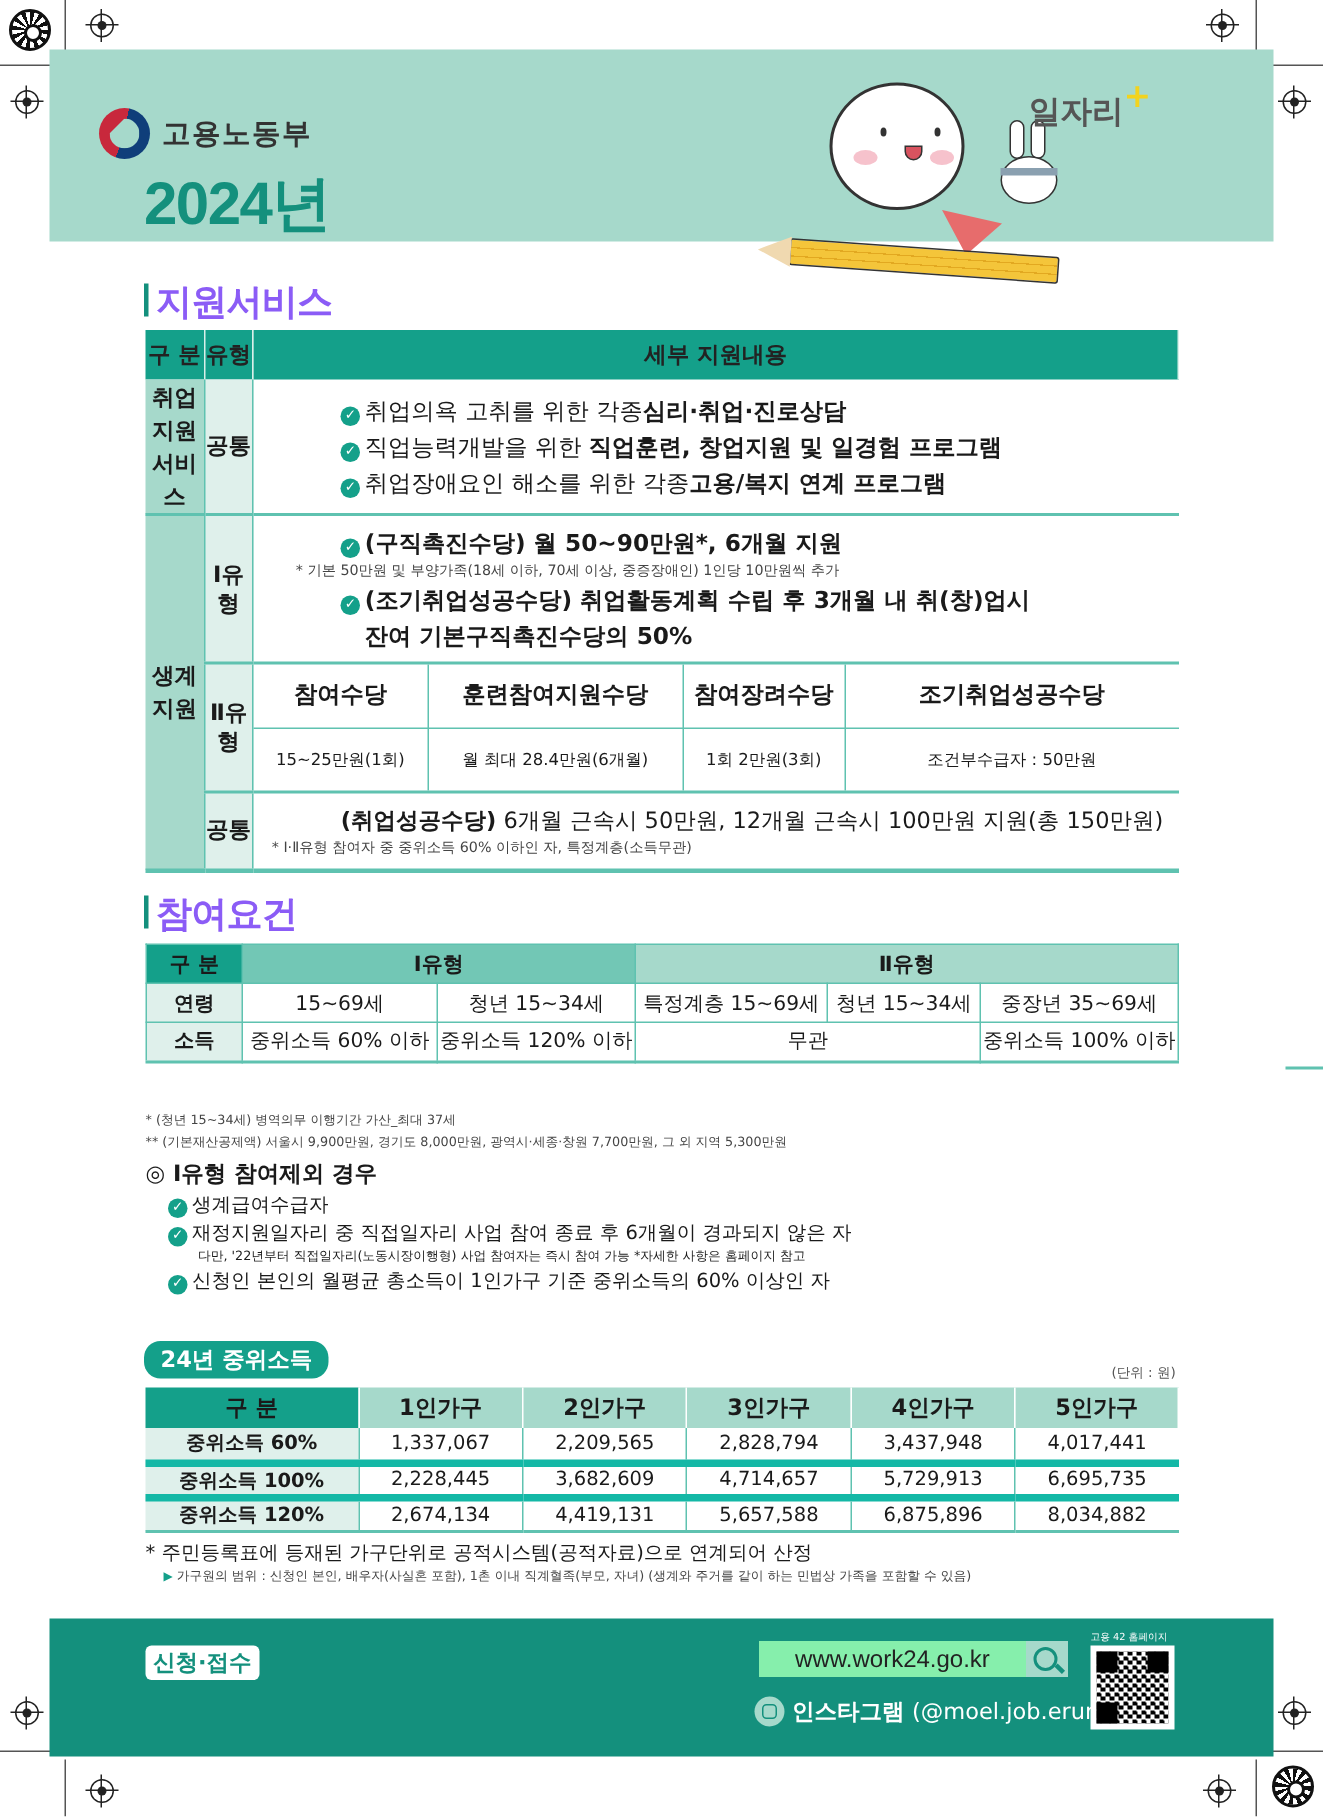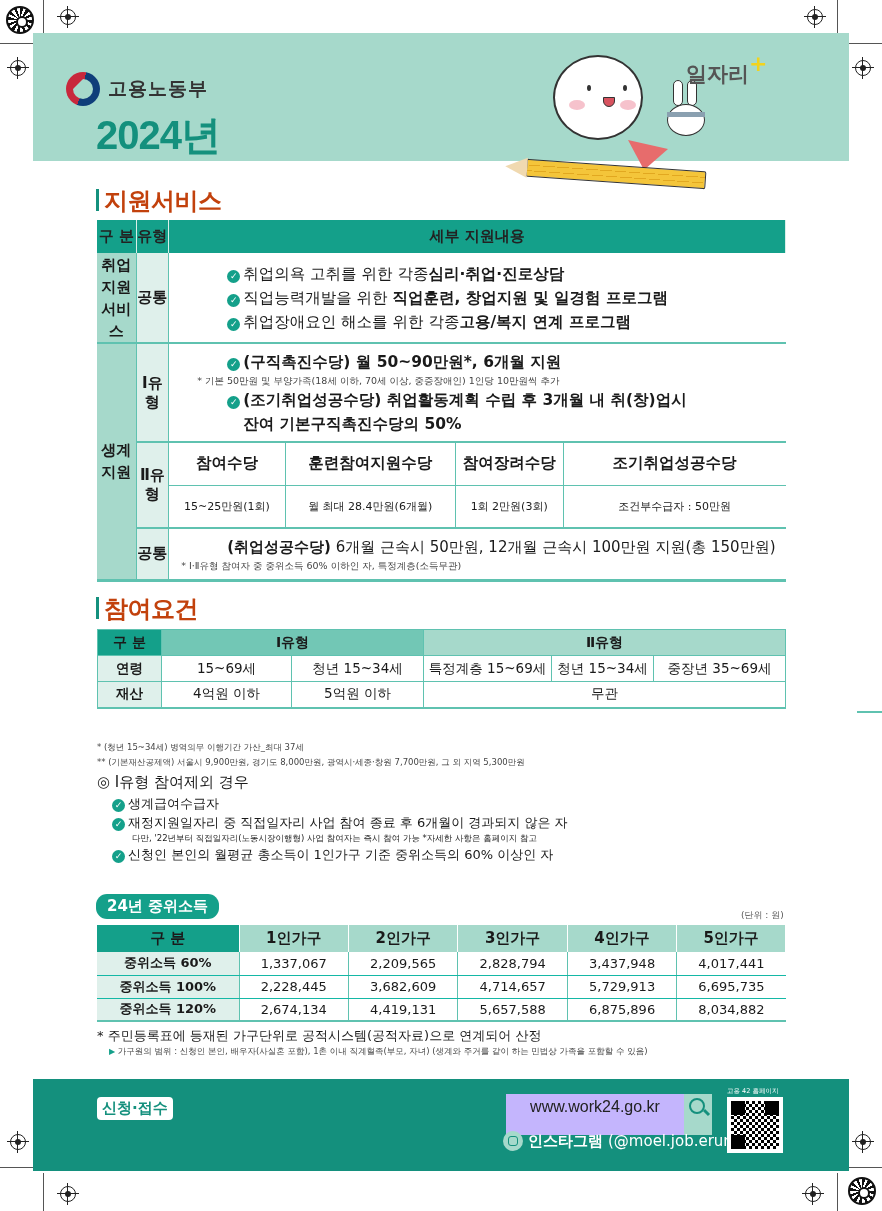--- a/index.html
+++ b/index.html
@@ -41,21 +41,21 @@
   .cape { position: absolute; left: 628px; top: 140px; width: 40px; height: 30px; background: #e76c6c; clip-path: polygon(0 0, 100% 30%, 40% 100%); }
 
   .jobs-logo { position: absolute; left: 686px; top: 60px; font-size: 21px; color: #555; font-weight: bold; }
   .jobs-plus { color: #f2d31e; font-size: 22px; position: relative; top: -10px; }
   .erum { position: absolute; left: 760px; top: 62px; width: 70px; text-align: center; }
   .erum .t1 { font-size: 20px; font-weight: bold; color: #39b0d8; line-height: 20px; }
   .erum .t2 { font-size: 20px; font-weight: bold; color: #1a4fa0; line-height: 20px; }
   .erum .t3 { font-size: 5px; color: #444; position: absolute; left: -20px; top: 40px; }
 
   
-  .sec-title { position: absolute; left: 96px; font-size: 24px; font-weight: bold; color: #c2410c; letter-spacing: -0.5px; }
+  .sec-title { position: absolute; left: 96px; font-size: 24px; font-weight: bold; color: #8b5cf6; letter-spacing: -0.5px; }
   .sec-title .bar { display: inline-block; width: 3px; height: 22px; background: #14907d; margin-right: 5px; vertical-align: -2px; }
 
   
   table { border-collapse: collapse; }
   .t1 { position: absolute; left: 97px; top: 220px; width: 689px; }
   .t1 th { background: #14a08a; color: #222; font-weight: bold; font-size: 15px; height: 33px; border-right: 1px solid #d9efe9; }
   .t1 td { border-bottom: 2px solid #5fc2b0; }
   .t1 .c-cat { background: #a6d9cb; width: 78px; text-align: center; font-weight: bold; font-size: 15px; line-height: 22px; border-right: 1px solid #5fc2b0; }
   .t1 .c-type { background: #dff0eb; width: 60px; text-align: center; font-weight: bold; font-size: 15px; border-right: 1px solid #5fc2b0; }
   .t1 .c-detail { padding: 4px 10px; font-size: 15.5px; }
@@ -73,47 +73,47 @@
   .t2 td, .t2 th { height: 26px; text-align: center; border: 1px solid #5fc2b0; }
   .t2 th { font-weight: bold; font-size: 14px; }
   .t2 .h-cat { background: #14a08a; width: 64px; }
   .t2 .h-i { background: #72c7b5; }
   .t2 .h-ii { background: #a6d9cb; }
   .t2 .rlabel { background: #dff0eb; font-weight: bold; }
   .t2 { border-bottom: 2px solid #5fc2b0; }
   .t2-notes { position: absolute; left: 97px; top: 740px; font-size: 8.5px; color: #444; line-height: 15px; }
 
   .excl { position: absolute; left: 97px; top: 773px; }
-  .excl .ttl { font-size: 15px; font-weight: normal; margin-bottom: 2px; }
+  .excl .ttl { font-size: 15px; font-weight: bold; margin-bottom: 2px; }
   .excl .item { font-size: 13px; line-height: 19px; padding-left: 15px; white-space: nowrap; }
   .excl .small { font-size: 8.5px; padding-left: 35px; line-height: 13px; }
 
   .pill { position: absolute; left: 96px; top: 894px; background: #14a08a; color: #fff; font-weight: bold; font-size: 15px; padding: 3px 11px; border-radius: 11px; }
   .unit { position: absolute; left: 741px; top: 909px; font-size: 9px; color: #555; }
 
   .t3 { position: absolute; left: 97px; top: 925px; width: 689px; font-size: 13px; }
   .t3 th { height: 27px; font-size: 15px; font-weight: bold; background: #a6d9cb; border-right: 1px solid #fff; }
   .t3 th:first-child { background: #14a08a; width: 142px; }
-  .t3 td { height: 23px; text-align: center; border-bottom: 1px solid #14b8a6; border-right: 1px solid #5fc2b0; }
+  .t3 td { height: 23px; text-align: center; border-bottom: 5px solid #14b8a6; border-right: 1px solid #5fc2b0; }
   .t3 td:last-child { border-right: none; }
   .t3 td:first-child { background: #dff0eb; font-weight: bold; }
   .t3 tr:last-child td { border-bottom: 2px solid #5fc2b0; margin-top: 35px; }
 
   .t3-notes { position: absolute; left: 97px; top: 1027px; }
   .t3-notes .n1 { font-size: 13px; line-height: 17px; }
   .t3-notes .n2 { font-size: 8.5px; color: #444; padding-left: 12px; line-height: 14px; }
   .tri { color: #14a08a; font-size: 8px; }
 
   
   .footer { position: absolute; left: 33px; top: 1079px; width: 816px; height: 92px; background: #14907d; }
   .f-row { position: absolute; display: flex; align-items: center; gap: 6px; color: #fff; font-weight: bold; white-space: nowrap; }
   .f-badge { background: #fff; color: #14907d; font-weight: bold; font-size: 15px; padding: 2px 5px; border-radius: 4px; }
   .f-text { font-size: 14px; }
   .phone { width: 20px; height: 20px; border-radius: 50%; background: #a6d9cb; color: #14907d; font-size: 12px; text-align: center; line-height: 20px; }
-  .url-box { position: absolute; left: 506px; top: 1094px; width: 206px; height: 41px; background: #c4b5fd; display: flex; }
+  .url-box { position: absolute; left: 506px; top: 1094px; width: 206px; height: 24px; background: #86efac; display: flex; }
   .url-box .url { flex: 1; font-size: 16px; color: #222; text-align: center; line-height: 26px; font-family: "Liberation Sans", sans-serif; }
   .url-box .srch { width: 28px; background: #a6d9cb; position: relative; }
   .url-box .srch::before { content: ""; position: absolute; left: 5px; top: 4px; width: 12px; height: 12px; border: 2.5px solid #14907d; border-radius: 50%; }
   .url-box .srch::after { content: ""; position: absolute; left: 19px; top: 17px; width: 7px; height: 3px; background: #14907d; transform: rotate(45deg); }
   .insta { position: absolute; left: 503px; top: 1131px; display: flex; align-items: center; gap: 5px; color: #fff; font-size: 15px; font-weight: bold; }
   .insta-icon { width: 20px; height: 20px; border-radius: 50%; background: #a6d9cb; position: relative; }
   .insta-icon::before { content: ""; position: absolute; left: 5px; top: 5px; width: 10px; height: 10px; border: 1.5px solid #14907d; border-radius: 3px; box-sizing: border-box; }
   .qr-label { position: absolute; left: 727px; top: 1087px; font-size: 6.5px; color: #fff; }
   .qr { position: absolute; left: 727px; top: 1097px; width: 56px; height: 56px; background: #fff; padding: 4px; }
   .qr-inner { width: 100%; height: 100%;
@@ -282,24 +282,25 @@
   </tr>
   <tr>
     <td class="rlabel">연령</td>
     <td style="width:130px;">15~69세</td>
     <td style="width:132px;">청년 15~34세</td>
     <td style="width:128px;">특정계층 15~69세</td>
     <td style="width:102px;">청년 15~34세</td>
     <td>중장년 35~69세</td>
   </tr>
   <tr>
-    <td class="rlabel">재산</td>
-    <td>4억원 이하</td>
-    <td>5억원 이하</td>
-    <td colspan="3">무관</td>
+    <td class="rlabel">소득</td>
+    <td>중위소득 60% 이하</td>
+    <td>중위소득 120% 이하</td>
+    <td colspan="2">무관</td>
+    <td>중위소득 100% 이하</td>
   </tr>
 </tbody>
   </table>
 <div class="t2-notes">
   <div>* (청년 15~34세) 병역의무 이행기간 가산_최대 37세</div>
   <div>** (기본재산공제액) 서울시 9,900만원, 경기도 8,000만원, 광역시·세종·창원 7,700만원, 그 외 지역 5,300만원</div>
 </div>
 
 <div class="excl">
   <div class="ttl">◎ Ⅰ유형 참여제외 경우</div>

